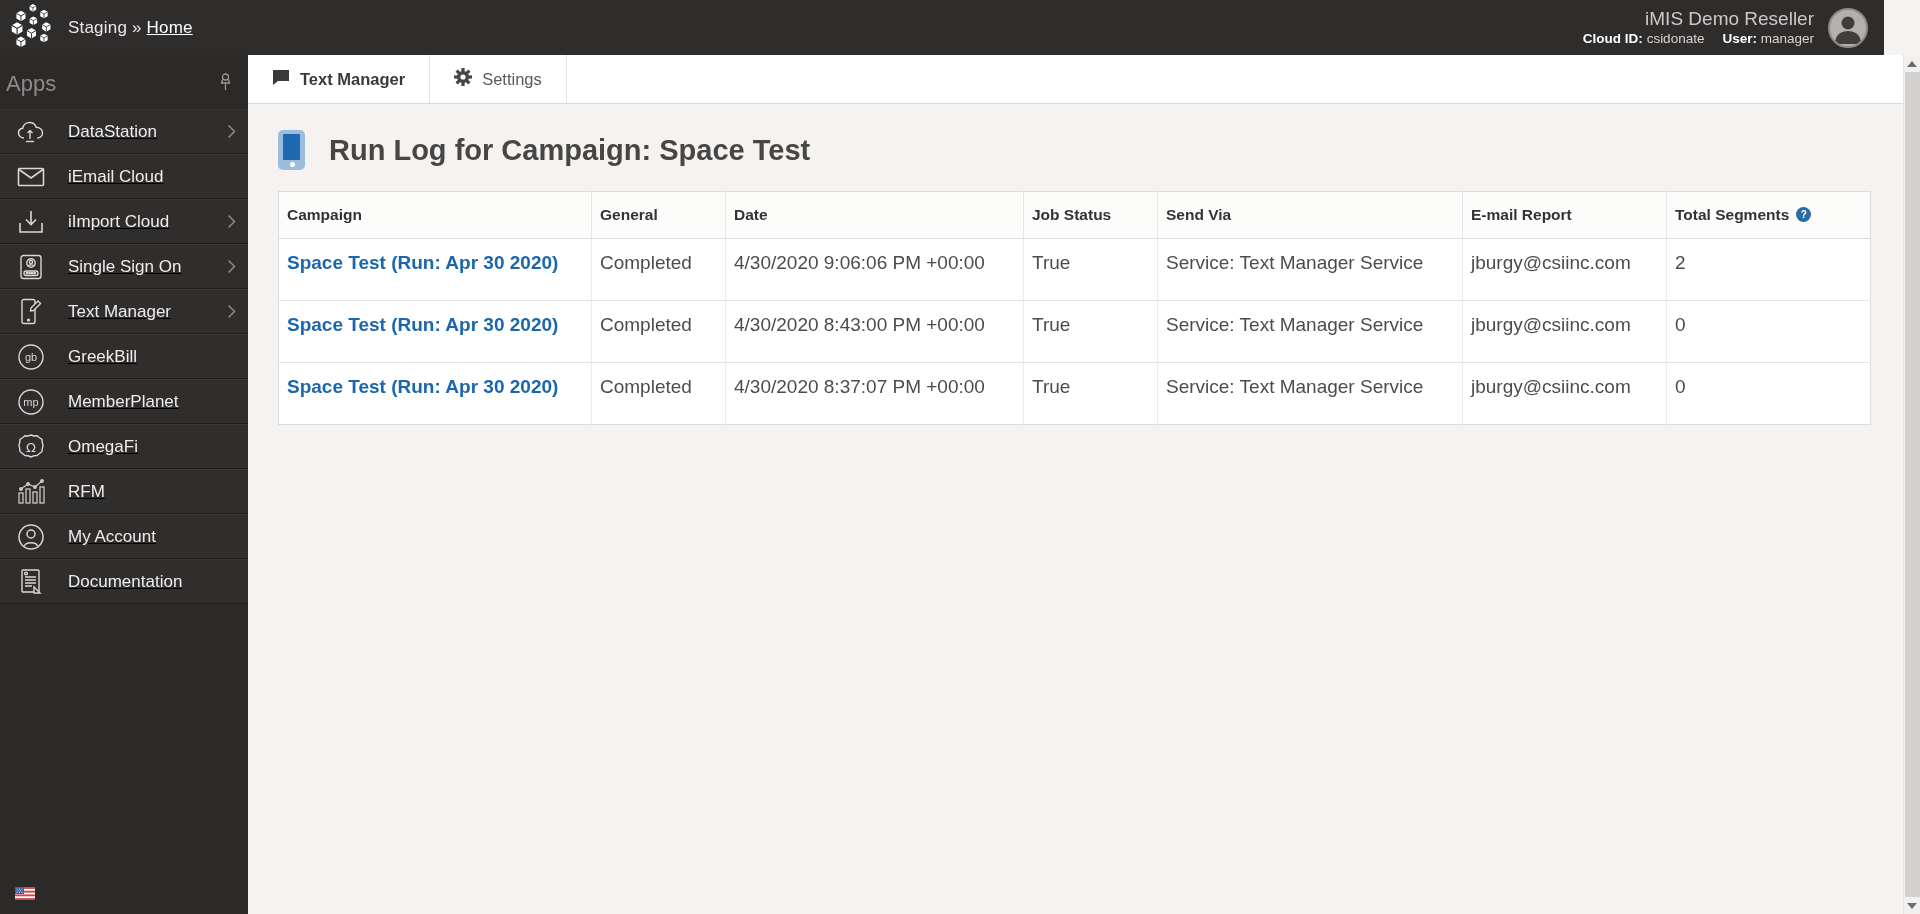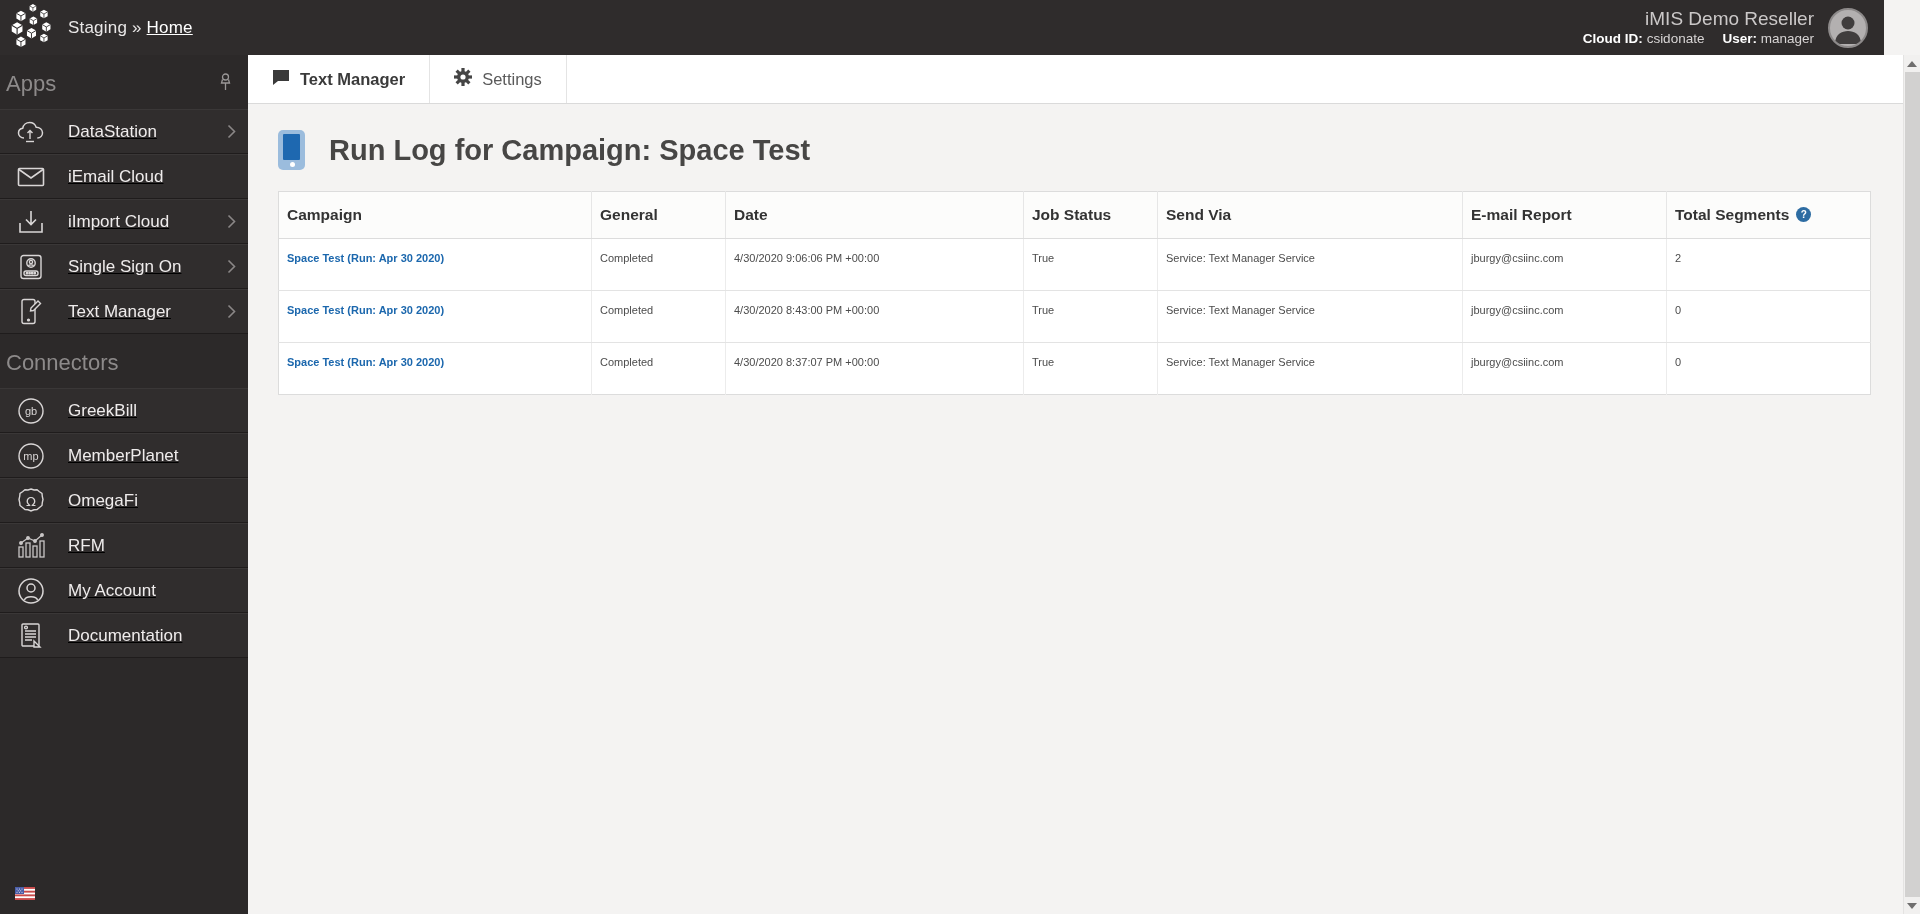--- a/index.html
+++ b/index.html
@@ -67,21 +67,21 @@
     background:#ffffff; border-radius:50%; }
   .page-title { font-size:29px; font-weight:bold; color:#474645; }
   .page-subtitle { margin-top:16px; font-size:15.5px; color:#5c5b5a; }
 
   
   table.runlog { margin-top:21px; width:1592px; border-collapse:collapse;
     background:#ffffff; border:1px solid #dcdcdc; table-layout:fixed; }
   table.runlog th { background:#fcfcfb; text-align:left; font-size:15.5px; color:#333333;
     font-weight:bold; padding:14px 10px 14px 8px; border-right:1px solid #e6e6e6;
     border-bottom:1px solid #dcdcdc; }
-  table.runlog td { font-size:11px; color:#4c4c4c; padding:13px 10px 26px 8px;
+  table.runlog td { font-size:19px; color:#4c4c4c; padding:13px 10px 26px 8px;
     border-right:1px solid #ececec; border-bottom:1px solid #e3e3e3; }
   table.runlog th:last-child, table.runlog td:last-child { border-right:none; }
   table.runlog tr:last-child td { border-bottom:none; }
   table.runlog a.camp-link { color:#1b67ad; font-weight:bold; text-decoration:none; cursor:pointer; }
   .help-badge { display:inline-flex; align-items:center; justify-content:center;
     width:15px; height:15px; border-radius:50%; background:#2d6ca2; color:#ffffff;
     font-size:10px; font-weight:bold; margin-left:7px; vertical-align:2px; cursor:pointer; }
 </style>
 </head>
 <body>
@@ -222,23 +222,20 @@
       </svg>
     </span>
     <span class="side-label">Text Manager</span>
     <span class="side-chevron">
       <svg width="9" height="15" viewBox="0 0 9 15" fill="none" stroke="#8a8787" stroke-width="1.6">
           <path d="M1.5,1.5 L7.5,7.5 L1.5,13.5"></path>
         </svg>
     </span>
   </div>
 
-  <div class="side-section-header">
-    <span>Connectors</span>
-  </div>
 
   <div class="side-item">
     <span class="side-icon">
       <svg width="28" height="28" viewBox="0 0 28 28" fill="none" stroke="#d9d6d6" stroke-width="1.4">
         <circle cx="14" cy="14" r="12"></circle>
         <text x="14" y="18" text-anchor="middle" font-size="11" fill="#d9d6d6" stroke="none" font-family="Liberation Sans, sans-serif">gb</text>
       </svg>
     </span>
     <span class="side-label">GreekBill</span>
   </div>

